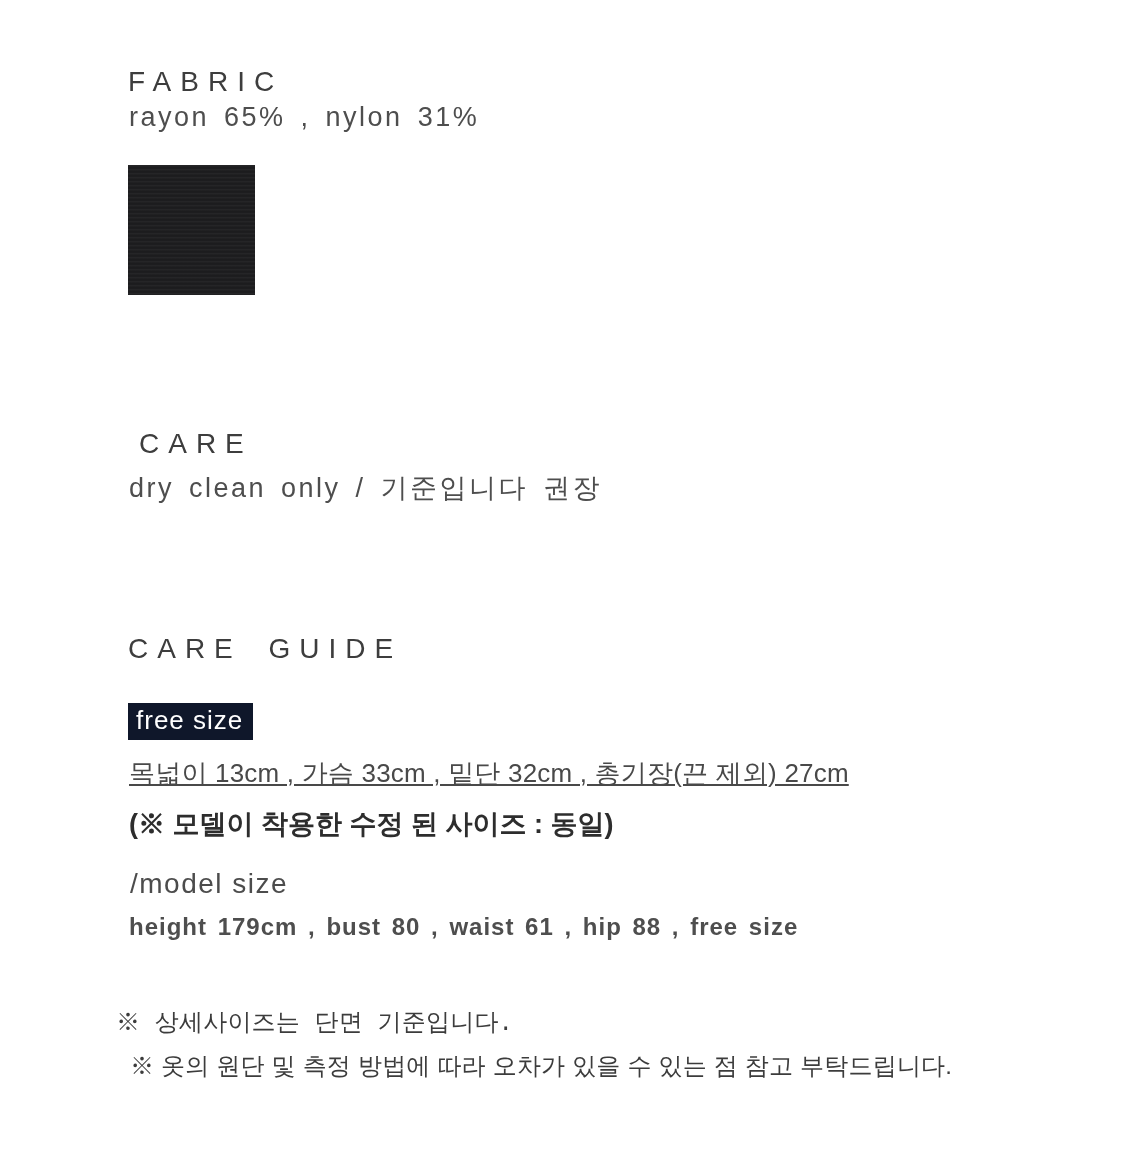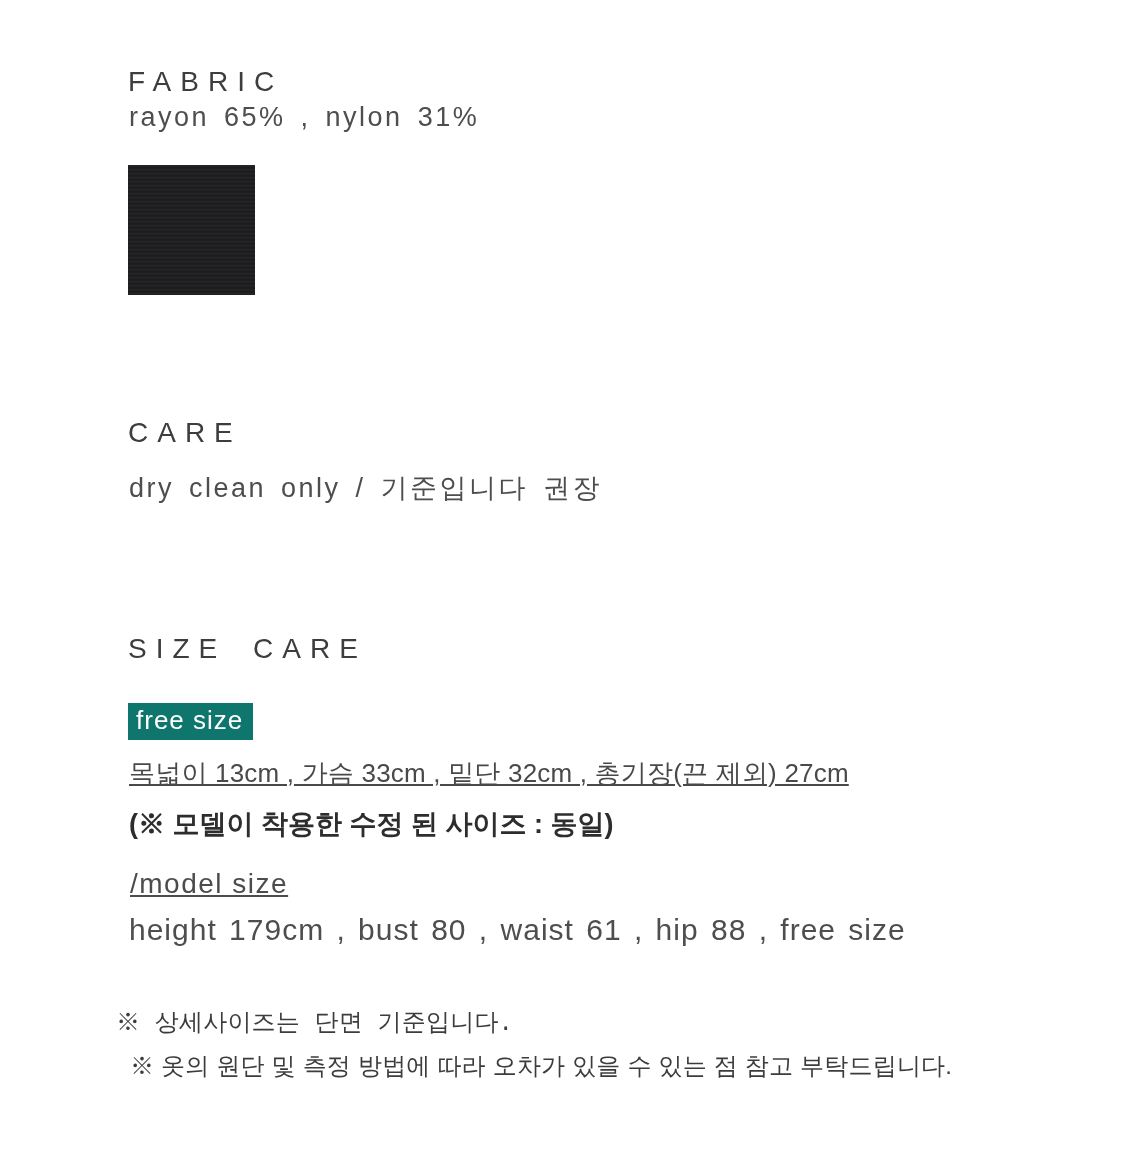--- a/index.html
+++ b/index.html
@@ -41,21 +41,21 @@
     background-image:
       repeating-linear-gradient(180deg,
         rgba(255,255,255,0.035) 0px,
         rgba(255,255,255,0.035) 1px,
         rgba(0,0,0,0.06) 2px,
         rgba(0,0,0,0.0) 4px);
   }
 
   .size-badge {
     display: inline-block;
-    background: #0f766e;
+    background: #0f172a;
     color: #ffffff;
     font-size: 26px;
     font-weight: 400;
     letter-spacing: 1px;
     padding: 2px 10px 4px 8px;
     white-space: nowrap;
   }
 
   .kr-measurements {
     font-size: 26px;
@@ -72,26 +72,25 @@
     color: #2d2d2d;
     white-space: nowrap;
   }
 
   .model-size-heading {
     font-size: 28px;
     font-weight: 300;
     letter-spacing: 1.5px;
     color: #4c4c4c;
     white-space: nowrap;
-    text-decoration: underline;
   }
 
   .model-stats {
-    font-size: 30px;
-    font-weight: 400;
+    font-size: 24px;
+    font-weight: 700;
     letter-spacing: 1px;
     word-spacing: 3px;
     color: #4e4e4e;
     white-space: nowrap;
   }
 
   .kr-note {
     font-size: 24px;
     font-weight: 400;
     letter-spacing: 0.2px;
@@ -104,26 +103,26 @@
 
 <main>
 
   <section>
     <h2 class="abs section-heading" style="top:66px; margin:0;">FABRIC</h2>
     <div class="abs en-text" style="top:102px; left:129px;">rayon 65% , nylon 31%</div>
     <div class="abs fabric-swatch" style="top: 165px; background-color: rgb(29, 29, 31);"></div>
   </section>
 
   <section>
-    <h2 class="abs section-heading" style="top:417px; margin:0;">CARE</h2>
+    <h2 class="abs section-heading" style="top:417px; margin:11px;">CARE</h2>
     <div class="abs en-text" style="top:470px; left:129px;">dry clean only /  기준입니다 권장</div>
   </section>
 
   <section>
-    <h2 class="abs section-heading" style="top:633px; margin:0;">SIZE CARE</h2>
+    <h2 class="abs section-heading" style="top:633px; margin:0;">CARE GUIDE</h2>
 
     <div class="abs size-badge" style="top:703px;">free size</div>
 
     <div class="abs kr-measurements" style="top:756px; left:129px;">목넓이 13cm , 가슴 33cm , 밑단 32cm , 총기장(끈 제외) 27cm</div>
 
     <div class="abs kr-bold-note" style="top:806px; left:129px;">(※ 모델이 착용한 수정 된 사이즈 : 동일)</div>
 
     <div class="abs model-size-heading" style="top:868px; left:130px;">/model size</div>
 
     <div class="abs model-stats" style="top:913px; left:129px;">height 179cm , bust 80 , waist 61 , hip 88 , free size</div>

